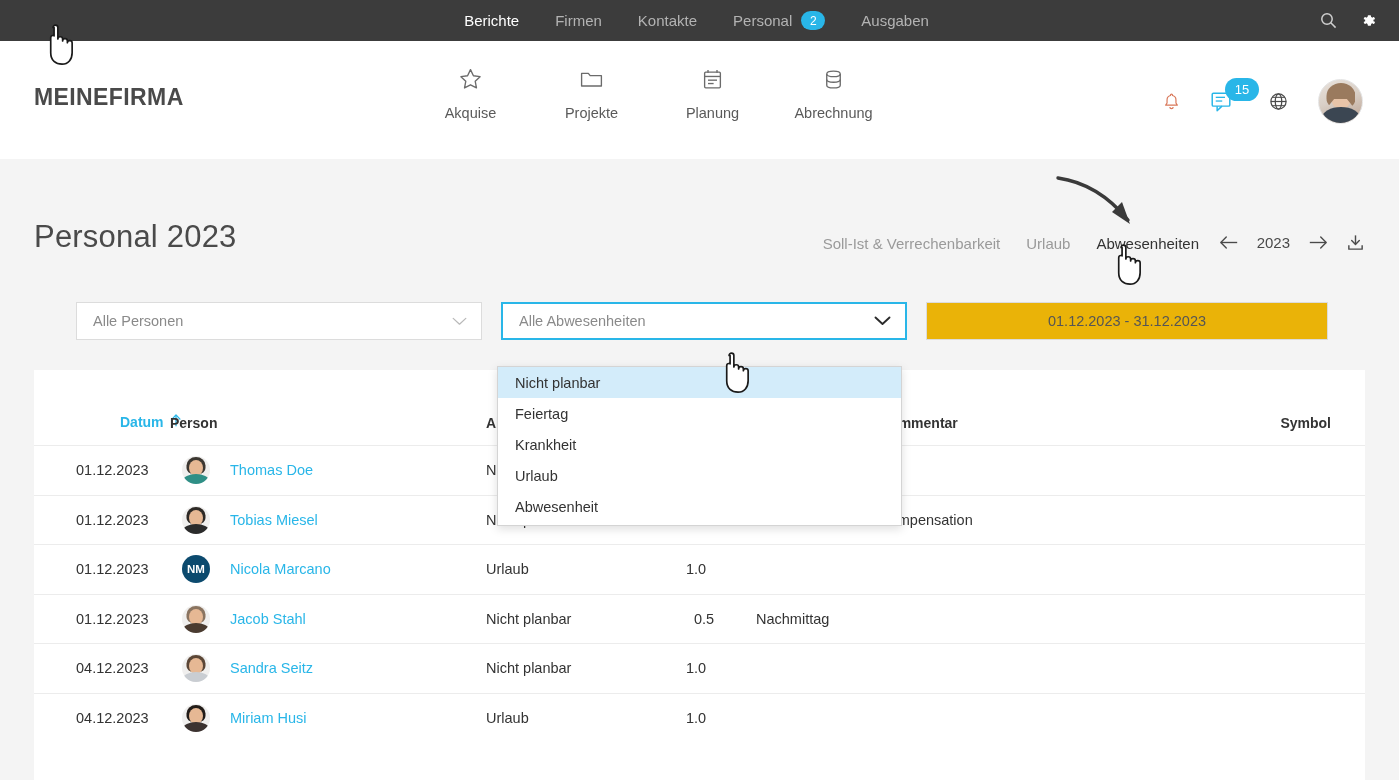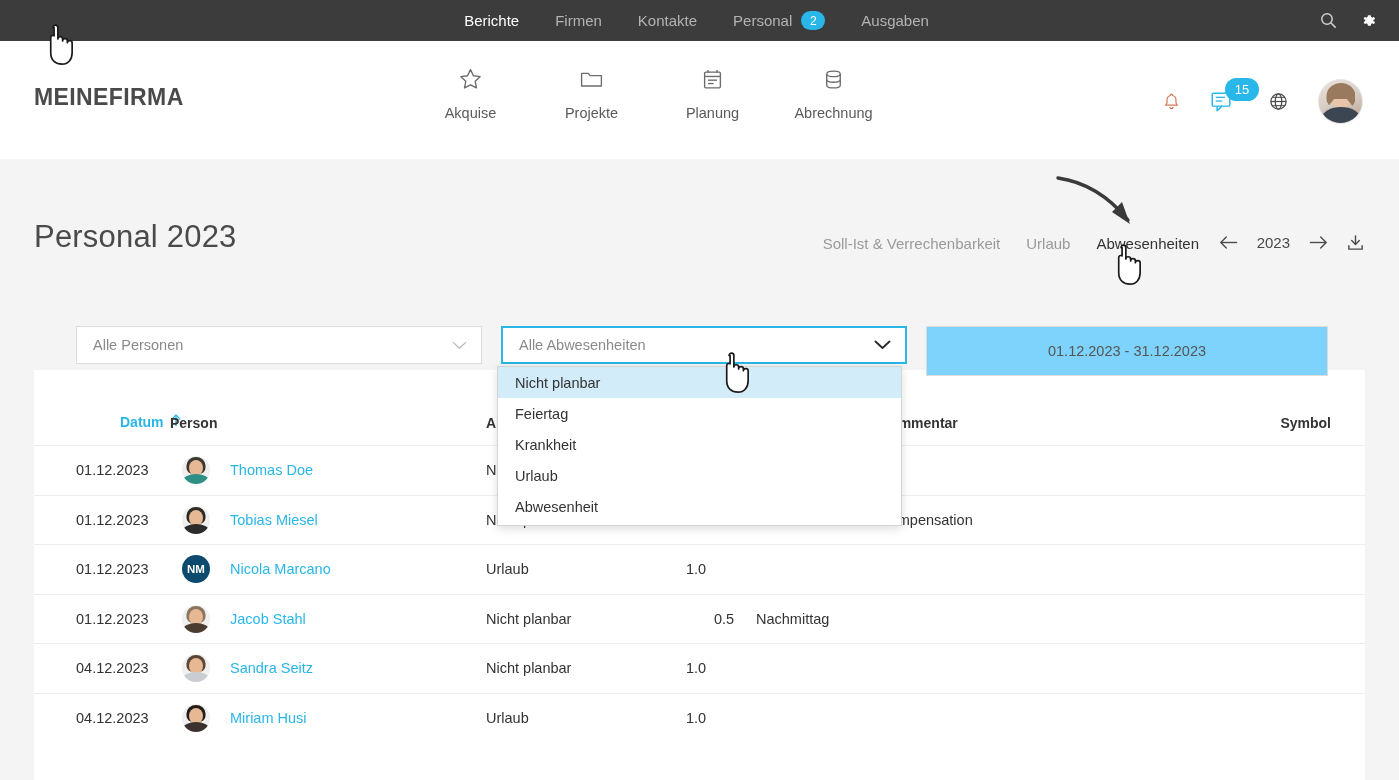--- a/index.html
+++ b/index.html
@@ -133,35 +133,35 @@
     width: 1331px; height: 499px;
     background: #ffffff;
   }
   .filter-strip {
     position: absolute; left: 0; top: 0;
     width: 1331px; height: 89px;
     background: #f4f4f4;
   }
   .filter-row {
     position: absolute; left: 42px; top: 21px;
-    display: flex; gap: 19px; margin-top: 24px;
+    display: flex; gap: 19px;
   }
   .select-box {
     width: 406px; height: 38px;
     background: #ffffff; border: 1px solid #dcdcdc;
     display: flex; align-items: center; justify-content: space-between;
     padding: 0 14px 0 16px; cursor: pointer;
   }
   .select-box.focused {
     border: 2px solid #29b6e8; width: 406px;
   }
   .select-text { font-size: 14.5px; color: #8a8a8a; }
   .date-box {
-    width: 402px; height: 50px;
-    background: #7dd3fc; border: 1px solid #dcdcdc;
+    width: 402px; height: 38px;
+    background: #eab308; border: 1px solid #dcdcdc;
     display: flex; align-items: center; justify-content: center;
     cursor: pointer;
   }
   .date-text { font-size: 14.5px; color: #555555; }
 
   
   .dropdown {
     position: absolute; left: 497px; top: 366px;
     width: 405px; height: 160px;
     background: #ffffff;
@@ -454,21 +454,21 @@
 
       <div class="tr">
         <div class="td" style="left:42px;">01.12.2023</div>
         <div class="av av-photo" style="left:148px;">
           <span class="ah" style="background:#8a7460;"></span>
           <span class="af"></span>
           <span class="ab" style="background:#4a3b30;"></span>
         </div>
         <div class="td name" style="left:196px;">Jacob Stahl</div>
         <div class="td" style="left:452px;">Nicht planbar</div>
-        <div class="td" style="left:680px;">0.5</div>
+        <div class="td" style="left:660px;">0.5</div>
         <div class="td" style="left:722px;">Nachmittag</div>
       </div>
 
       <div class="tr">
         <div class="td" style="left:42px;">04.12.2023</div>
         <div class="av av-photo" style="left:148px;">
           <span class="ah" style="background:#5b4636;"></span>
           <span class="af"></span>
           <span class="ab" style="background:#c9cdd2;"></span>
         </div>

